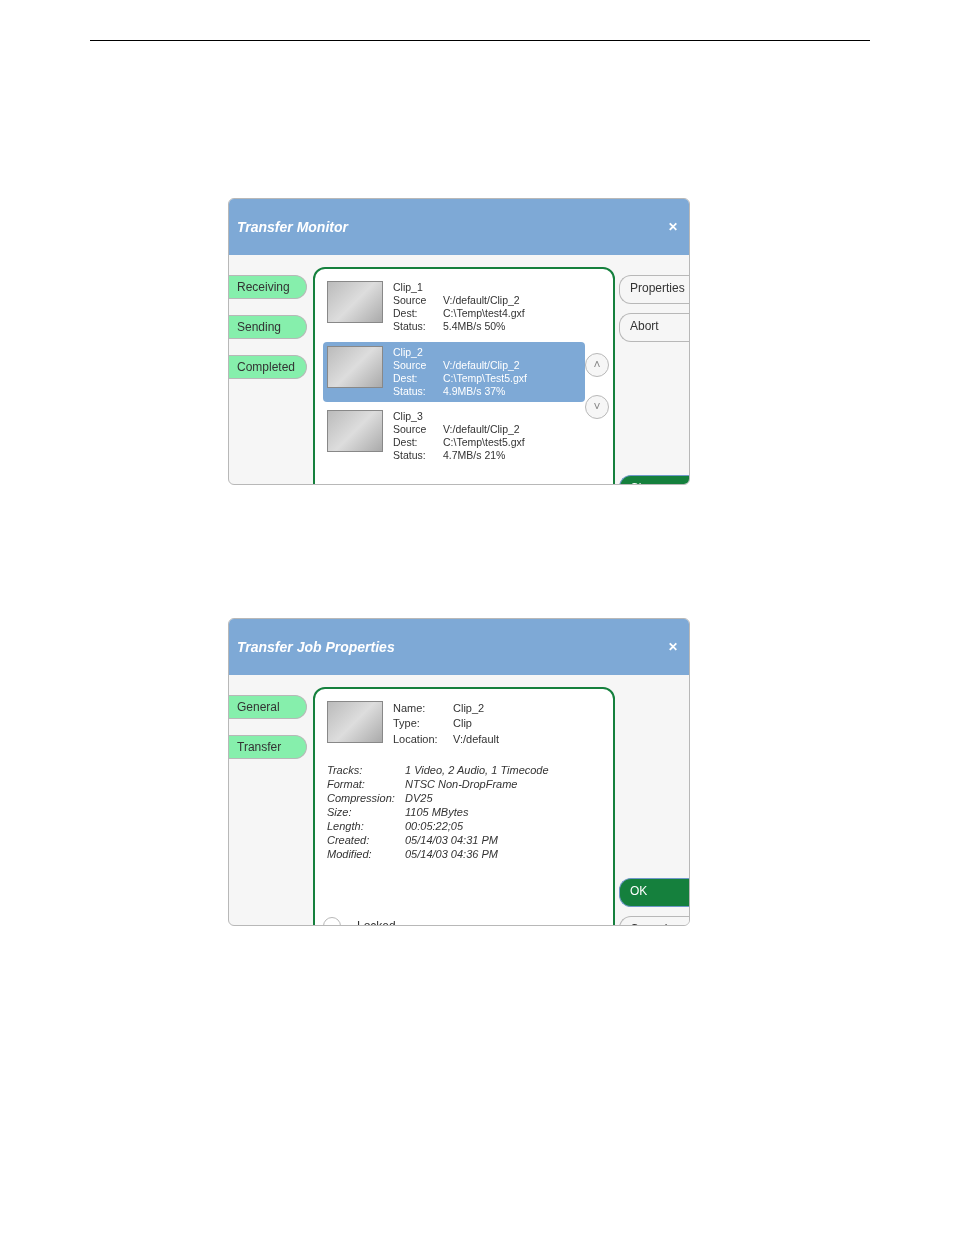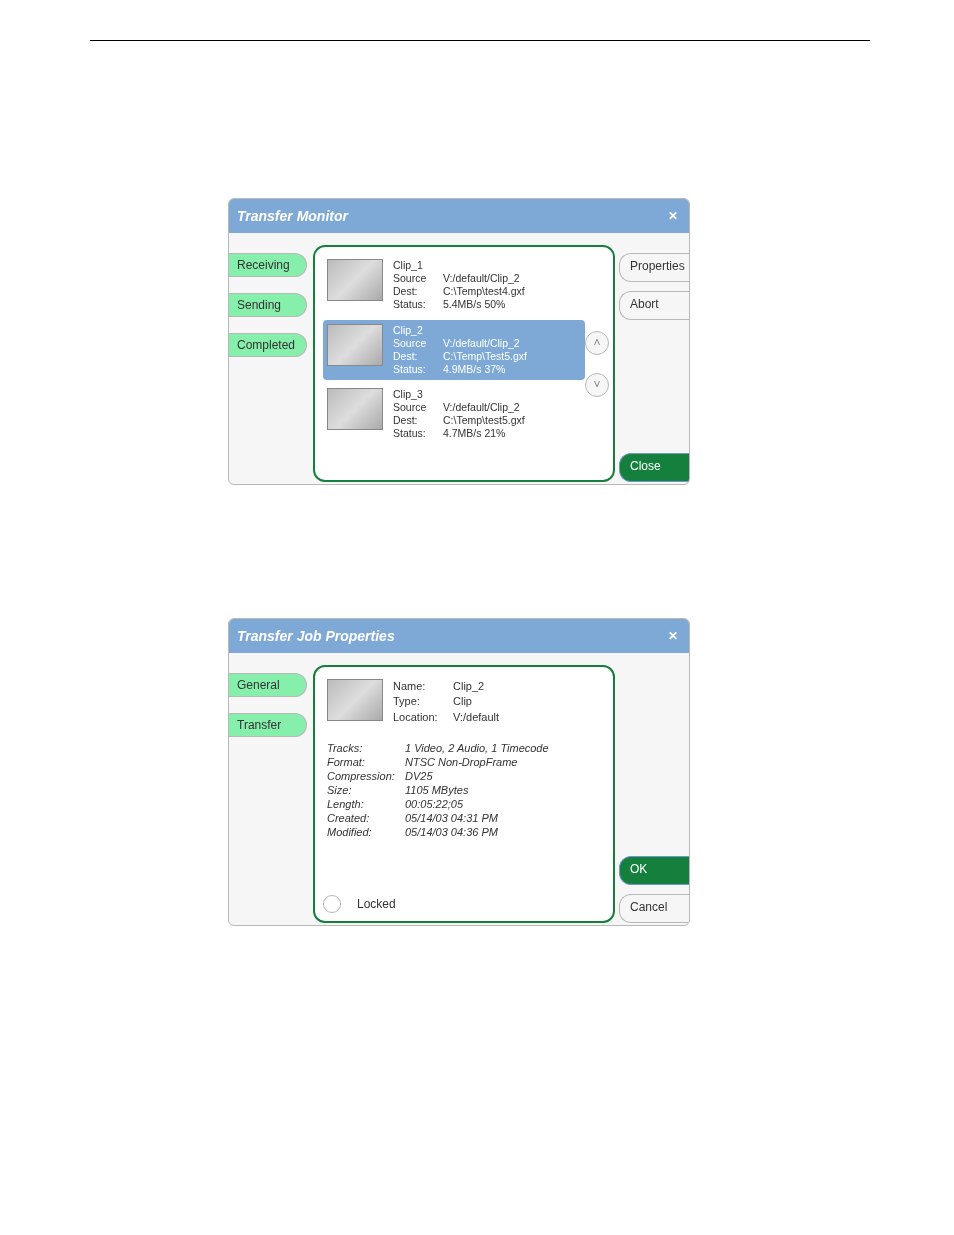--- a/index.html
+++ b/index.html
@@ -29,21 +29,21 @@
     overflow: hidden;
   }
   .dialog.tm { left: 228px; top: 198px; height: 285px; }
   .dialog.tjp { left: 228px; top: 618px; height: 306px; }
   .titlebar {
     background: #7ea9d6;
     color: #fff;
     font-style: italic;
     font-weight: bold;
     font-size: 14px;
-    padding: 9px 8px;
+    padding: 20px 8px;
     display: flex;
     justify-content: space-between;
     align-items: flex-end;
   }
   .closebtn {
     width: 16px; height: 16px;
     display: inline-flex;
     align-items: center; justify-content: center;
     font-size: 12px; font-weight: bold;
     color: #fff;

